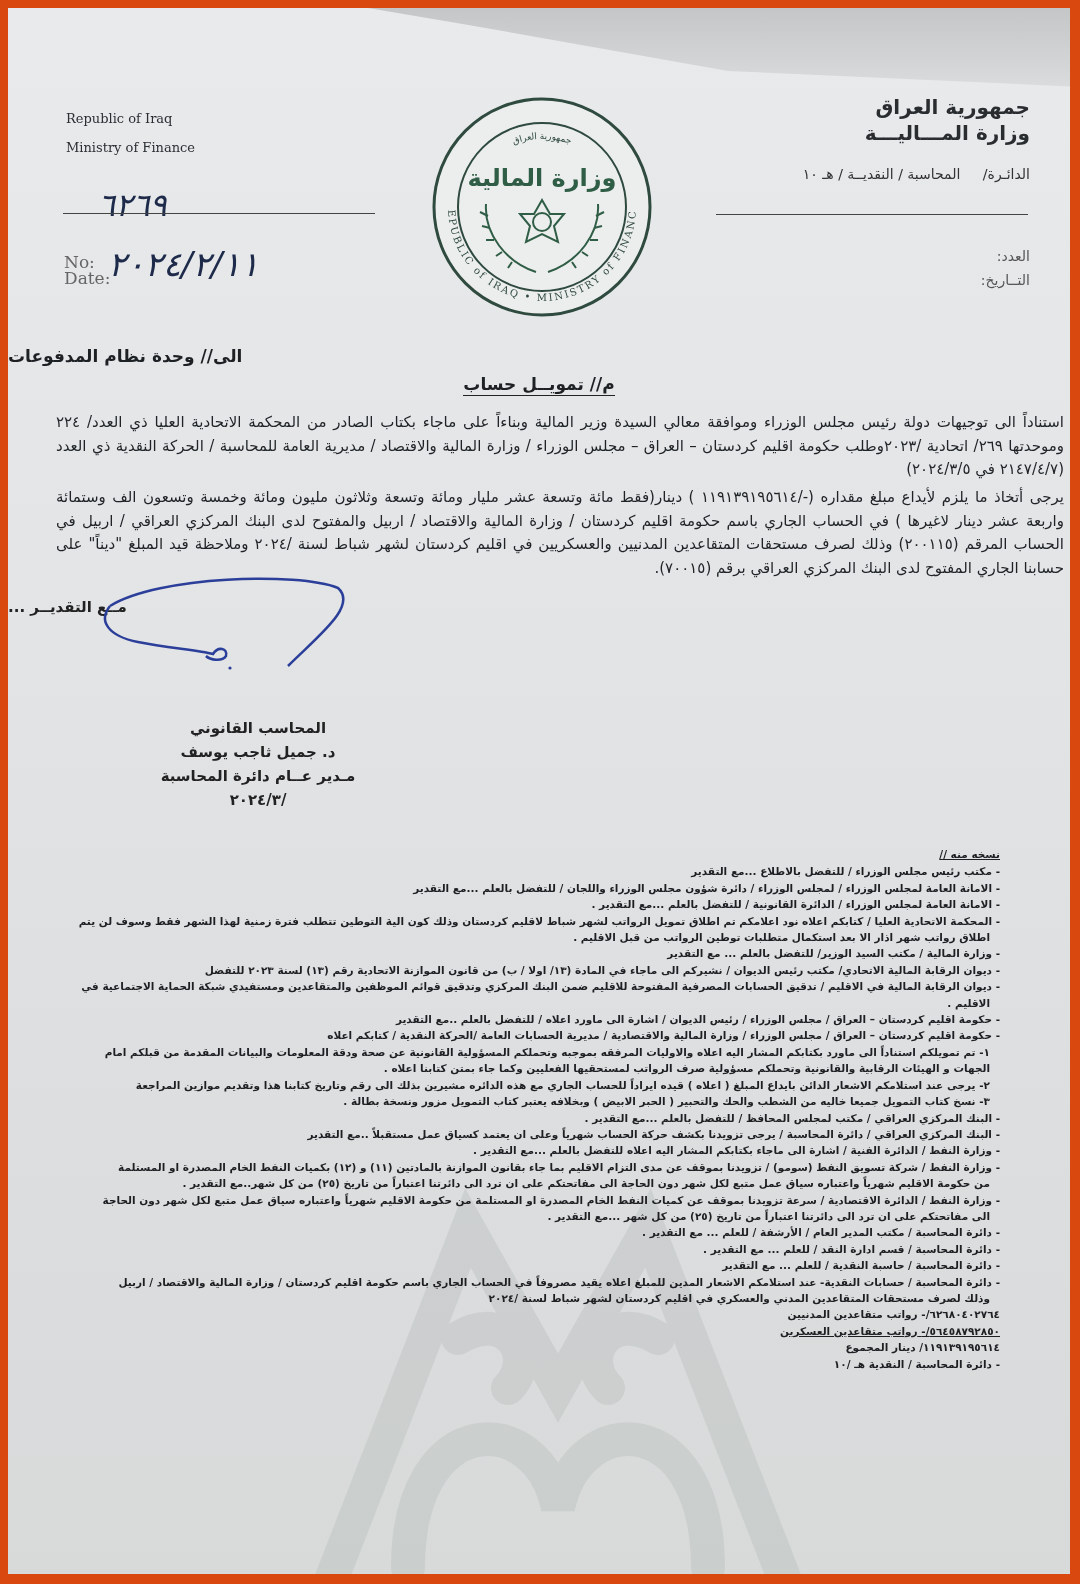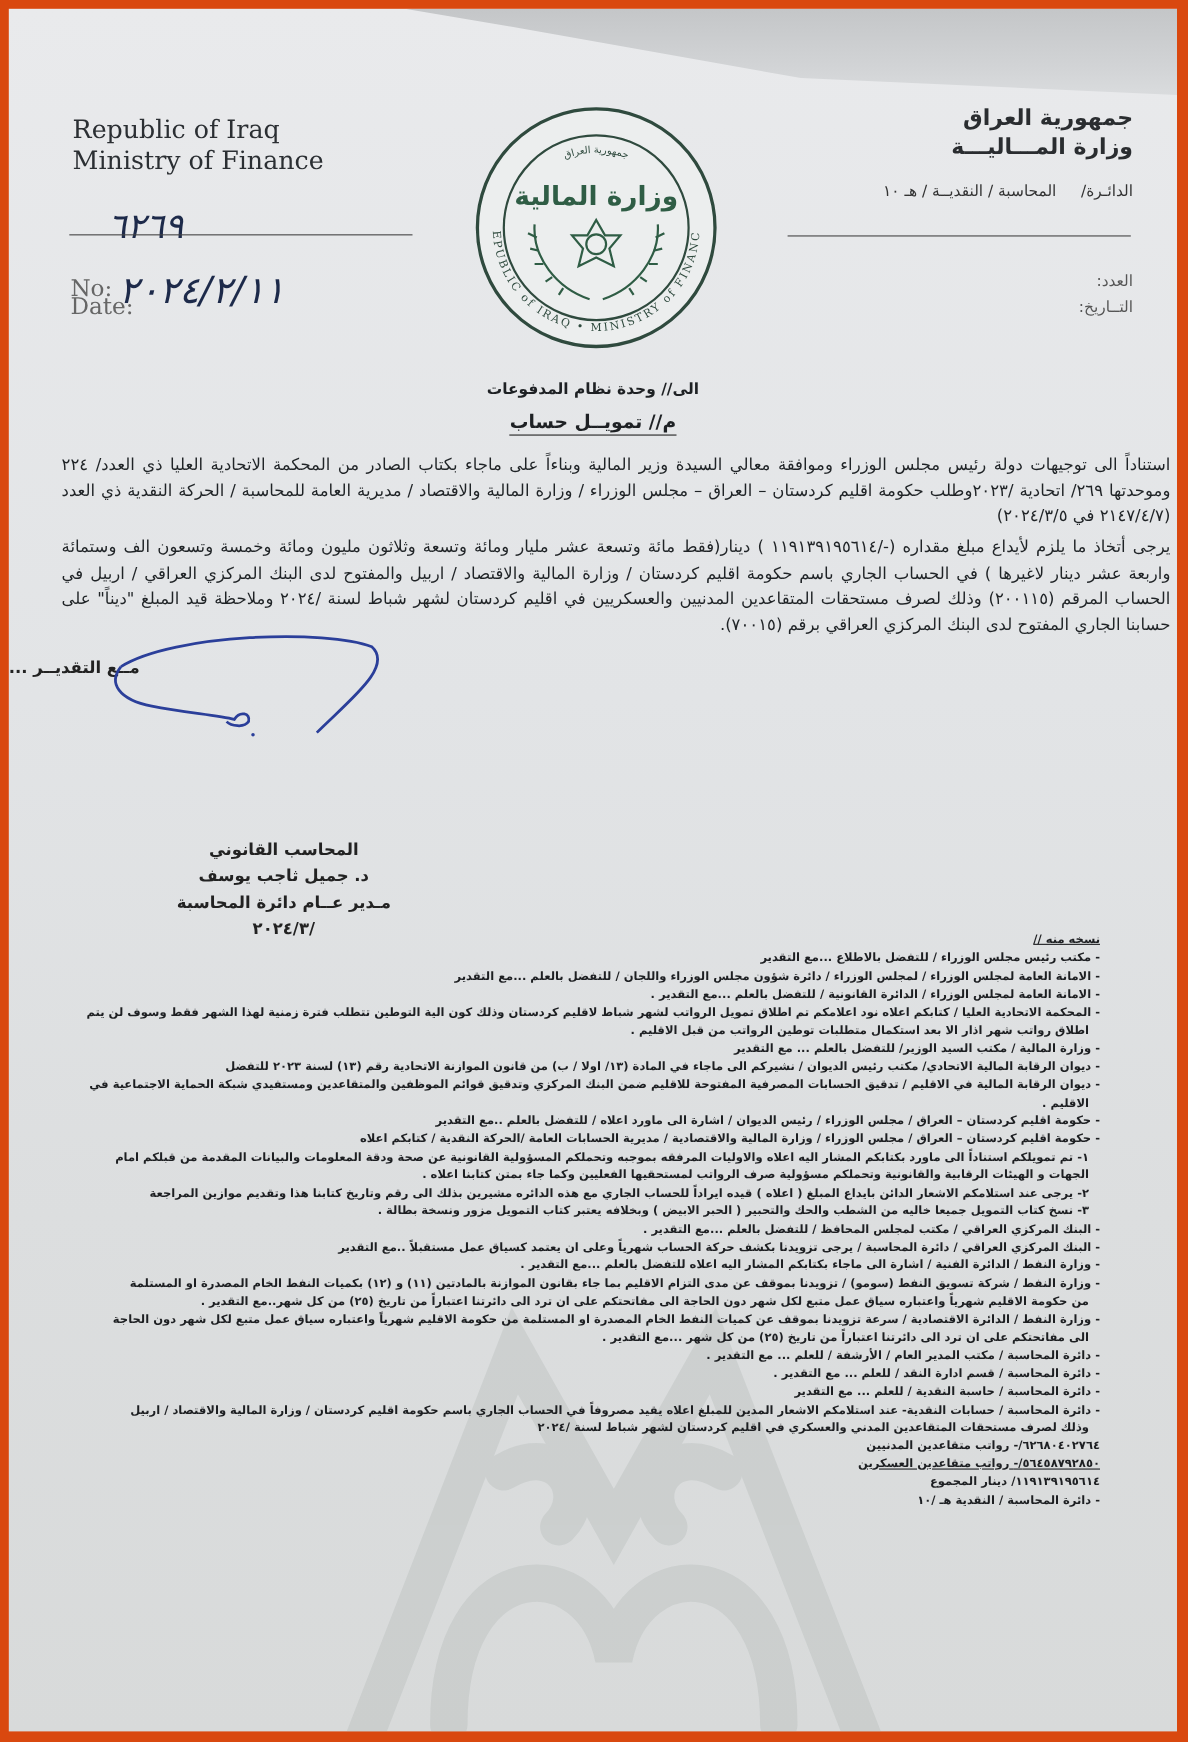--- a/index.html
+++ b/index.html
@@ -17,43 +17,43 @@
     .fold {
       position: absolute; left: 280px; top: 0; width: 800px; height: 90px;
       background: linear-gradient(180deg, #c4c6c8 0%, #d2d4d6 60%, #dddfe1 100%);
       clip-path: polygon(0 0, 100% 0, 100% 88%, 55% 70%, 22% 18%, 10% 0);
     }
     .watermark {
       position: absolute; left: 200px; top: 1180px; width: 700px; height: 400px;
       opacity: 0.18;
     }
     
-    .hdr-en { position: absolute; left: 58px; top: 96px; font-family: "DejaVu Serif", serif; font-size: 23px; color: #2b2f33; line-height: 29px; }
+    .hdr-en { position: absolute; left: 58px; top: 96px; font-family: "DejaVu Serif", serif; font-size: 13px; color: #2b2f33; line-height: 29px; }
     .en-line { position: absolute; left: 55px; top: 205px; width: 312px; border-top: 1.5px solid #444; }
-    .no-date { position: absolute; left: 56px; top: 246px; font-family: "DejaVu Serif", serif; font-size: 21px; color: #666; line-height: 16px; }
+    .no-date { position: absolute; left: 56px; top: 246px; font-family: "DejaVu Serif", serif; font-size: 17px; color: #666; line-height: 16px; }
     .handwrite { position: absolute; font-family: "DejaVu Sans", sans-serif; color: #1d2a4a; font-style: italic; }
     .hw-no { left: 90px; top: 178px; font-size: 32px; letter-spacing: 2px; text-align: center; }
     .hw-date { left: 100px; top: 236px; font-size: 34px; letter-spacing: 4px; }
     
     .hdr-ar { position: absolute; right: 40px; top: 86px; direction: rtl; text-align: right; font-family: "DejaVu Sans", sans-serif; font-weight: bold; font-size: 20px; color: #2a2d30; line-height: 26px; }
     .dept { position: absolute; right: 40px; top: 158px; direction: rtl; font-size: 14px; color: #333; }
     .dept .lbl { margin-left: 18px; }
     .ar-line { position: absolute; left: 708px; top: 206px; width: 312px; border-top: 1.5px solid #444; }
     .adad { position: absolute; right: 40px; top: 236px; direction: rtl; font-size: 14px; color: #555; line-height: 24px; text-align: right; }
     
     .seal { position: absolute; left: 418px; top: 86px; width: 232px; height: 226px; }
-    .to { position: absolute; left: 0; right: 0; top: 338px; text-align: center; direction: rtl; font-weight: bold; font-size: 14px; color: #1e2124; }
+    .to { position: absolute; left: 0; right: 0; top: 338px; text-align: left; direction: rtl; font-weight: bold; font-size: 17px; color: #1e2124; }
     .subj { position: absolute; left: 0; right: 0; top: 366px; text-align: center; direction: rtl; font-weight: bold; font-size: 17px; color: #1e2124; }
     .subj span { border-bottom: 1.5px solid #222; padding-bottom: 1px; }
     .para { position: absolute; left: 48px; width: 1008px; direction: rtl; text-align: justify; text-align-last: right; font-size: 15px; color: #1f2326; line-height: 23.5px; }
     .p1 { top: 403px; }
     .p2 { top: 478px; }
     .regards { position: absolute; left: 0; right: 0; top: 590px; text-align: left; direction: rtl; font-weight: bold; font-size: 15px; color: #222; }
     .sig { position: absolute; left: 90px; top: 568px; width: 260px; height: 100px; }
-    .signer { position: absolute; left: 130px; top: 708px; width: 240px; direction: rtl; text-align: center; font-weight: bold; font-size: 15px; color: #222; line-height: 24px; margin-top: 44px; }
+    .signer { position: absolute; left: 130px; top: 708px; width: 240px; direction: rtl; text-align: center; font-weight: bold; font-size: 15px; color: #222; line-height: 24px; }
     
     .cc { position: absolute; left: 52px; top: 838px; width: 940px; direction: rtl; text-align: right; font-weight: bold; font-size: 10.5px; color: #1d1f22; line-height: 16.4px; }
     .cc .head { text-decoration: underline; margin-bottom: 1px; }
     .cc .item { padding-right: 0; }
     .cc .cont { padding-right: 10px; }
     .cc .num { padding-right: 10px; }
     .cc .amt { padding-right: 0; }
     .cc .under { text-decoration: underline; }
   </style>
 </head>

